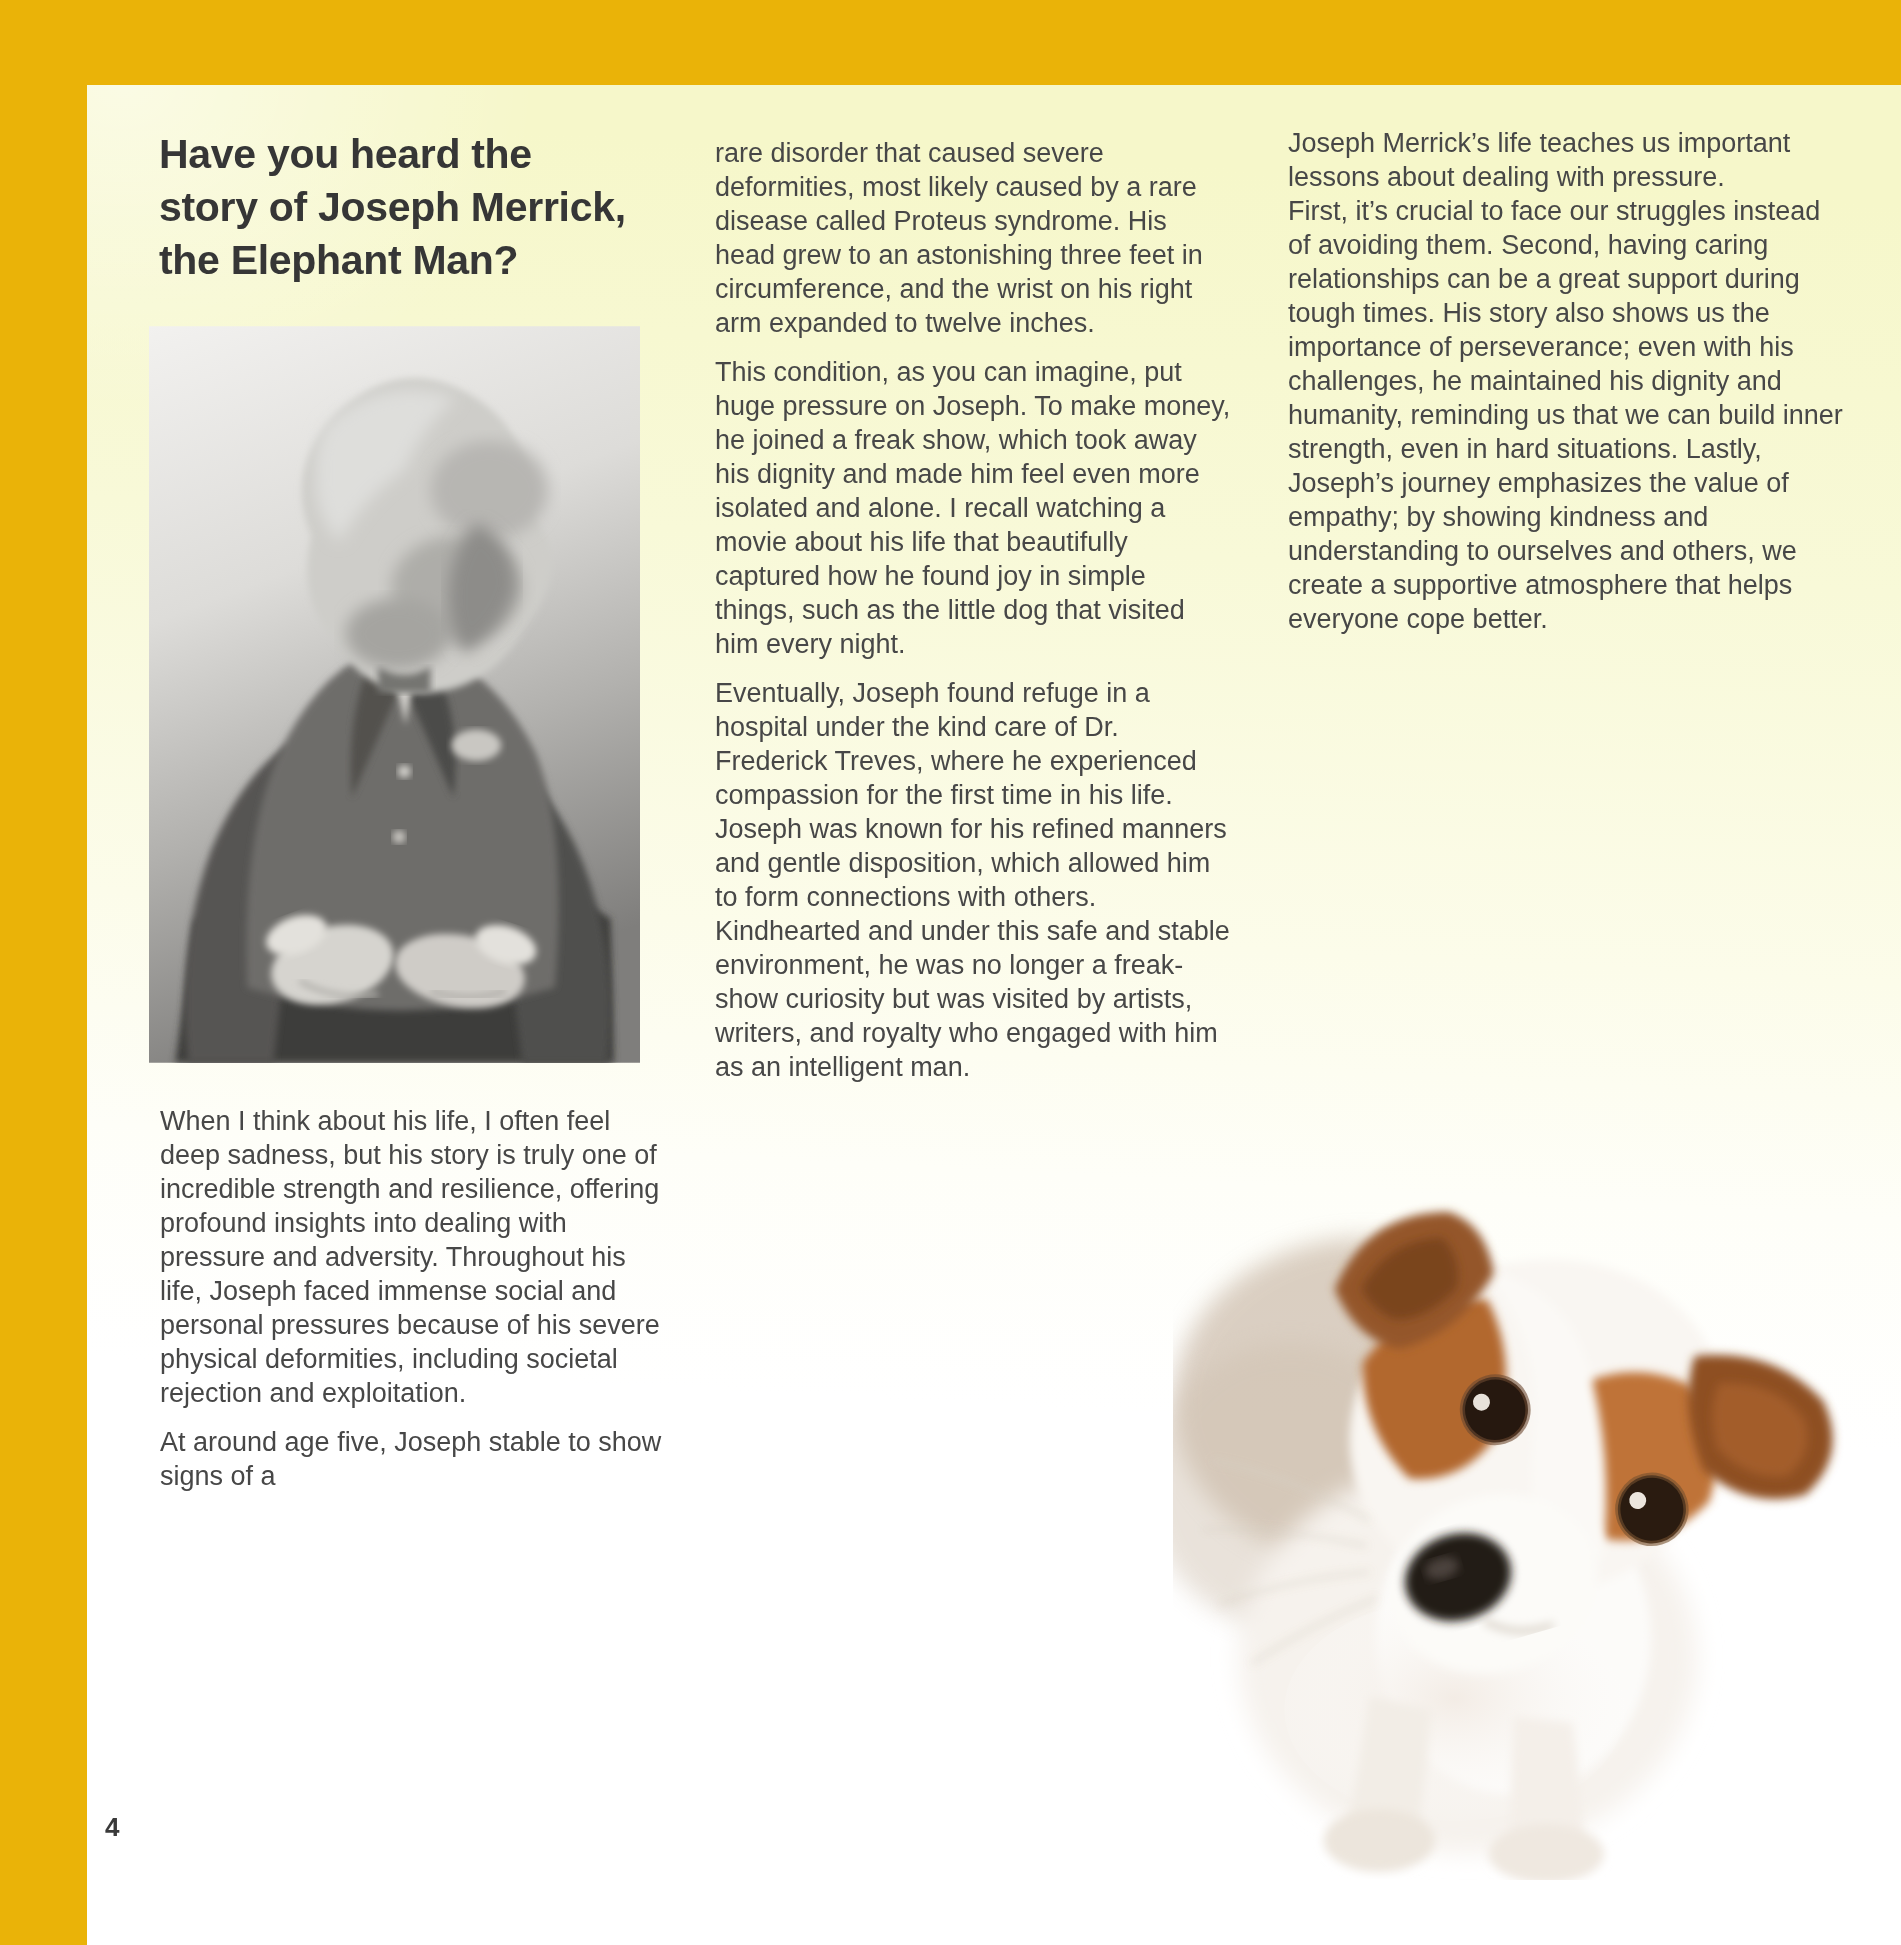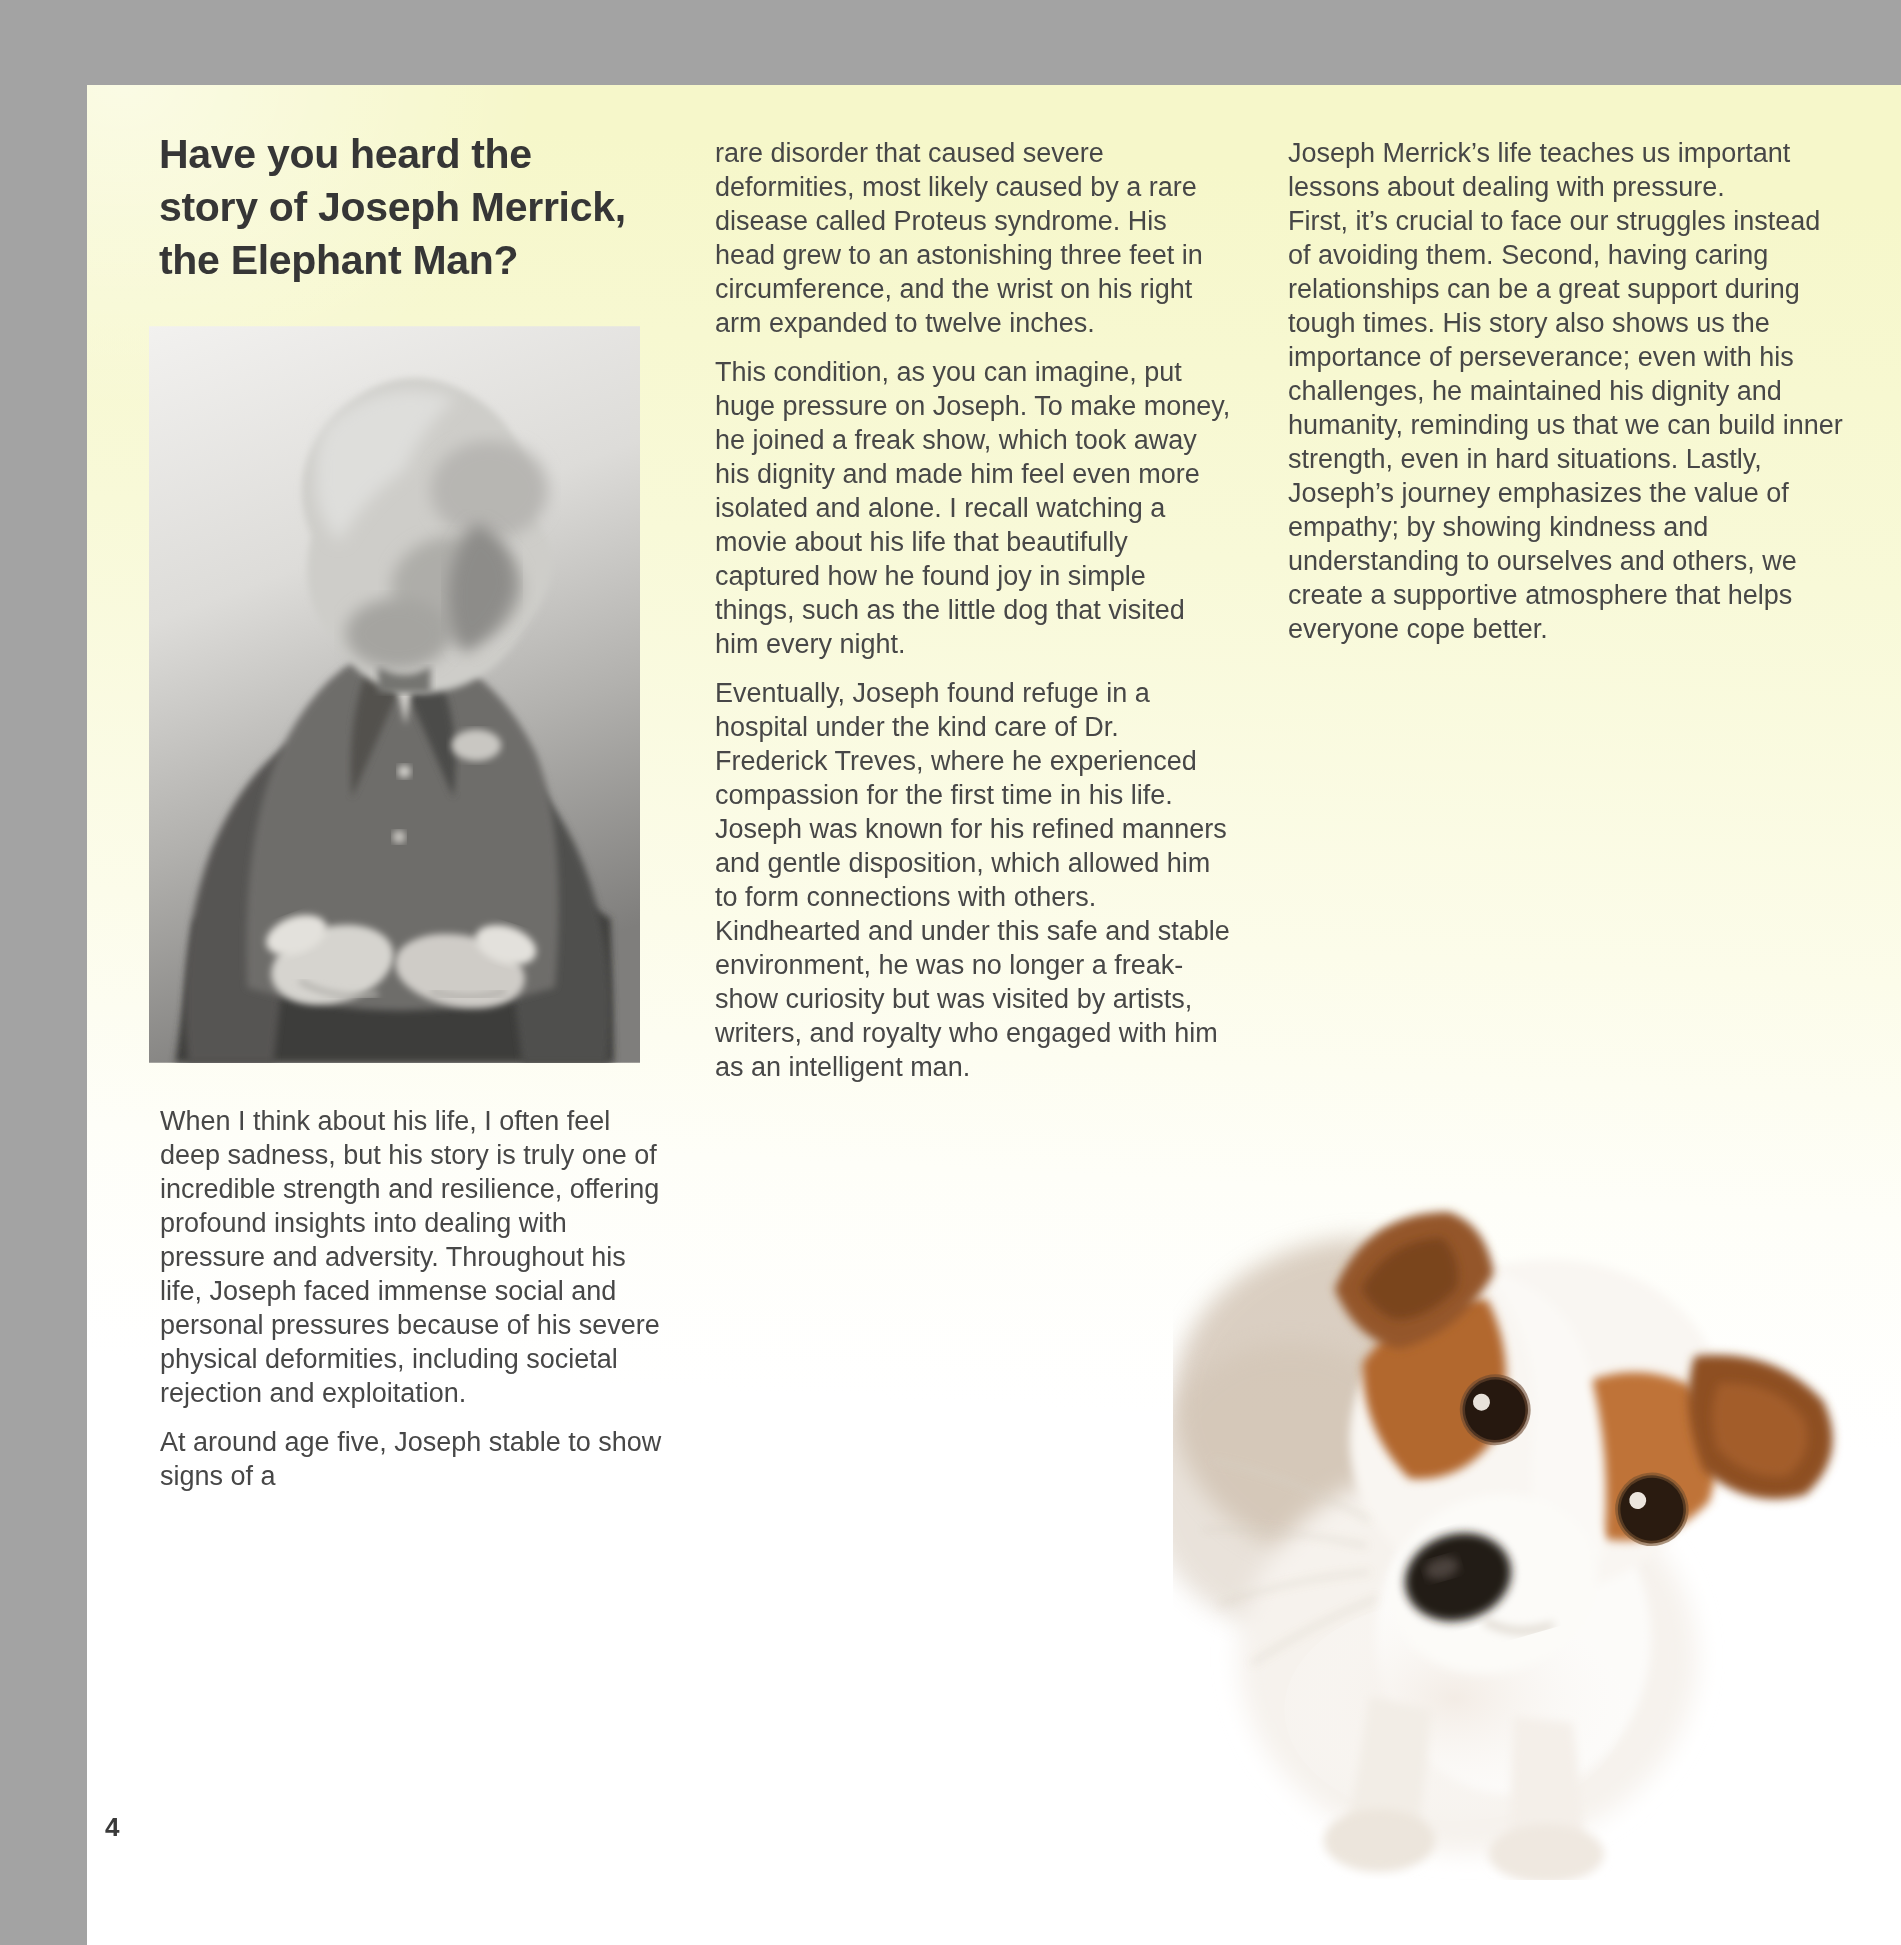--- a/index.html
+++ b/index.html
@@ -8,21 +8,21 @@
     background: #ffffff;
     width: 1902px;
     height: 1946px;
     overflow: hidden;
     font-family: "Liberation Sans", "DejaVu Sans", sans-serif;
   }
   .page {
     position: relative;
     width: 1902px;
     height: 1946px;
-    background: #a3a3a3;
+    background: #eab308;
   }
   .panel {
     position: absolute;
     left: 87px;
     top: 85px;
     width: 1815px;
     height: 1860px;
     background:
       radial-gradient(590px 459px at 2% 0%, rgba(255,255,255,0.50), rgba(255,255,255,0) 70%),
       linear-gradient(183deg, #f6f7ca 6%, #f8f9d8 26%, #fcfcea 46%, #fefef8 58%, #ffffff 70%);
@@ -46,21 +46,21 @@
     font-size: 27px;
     line-height: 34px;
     font-weight: 400;
   }
   .col p {
     margin: 1px 0 15px 0;
     white-space: pre-line;
   }
   .col-left   { left: 160px;  top: 1103px; width: 506px; }
   .col-middle { left: 715px; top: 135px;  width: 517px; }
-  .col-right  { left: 1288px; top: 135px;  width: 557px; }
+  .col-right  { left: 1288px; top: 125px;  width: 557px; }
   .merrick-photo {
     position: absolute;
     left: 149px;
     top: 326px;
     width: 491px;
     height: 737px;
   }
   .dog-photo {
     position: absolute;
     left: 1173px;

